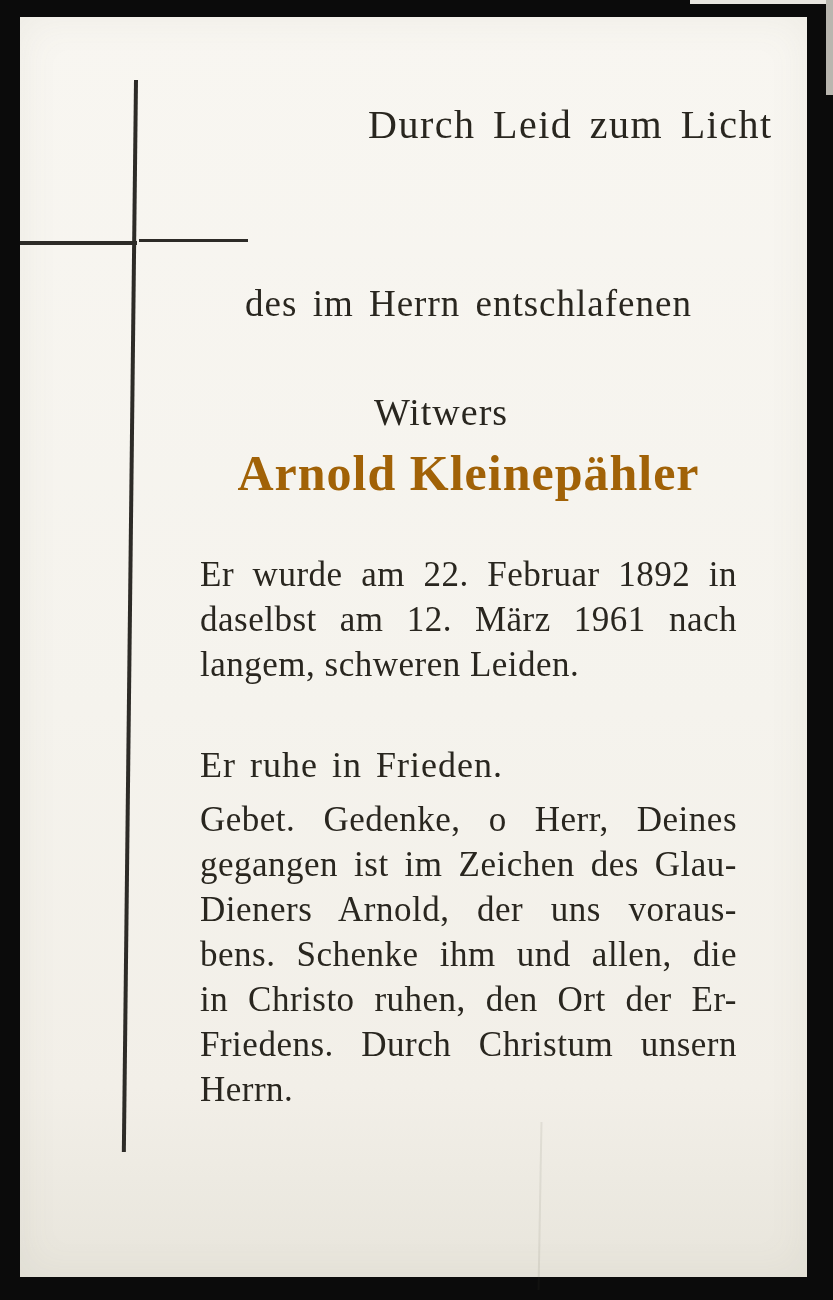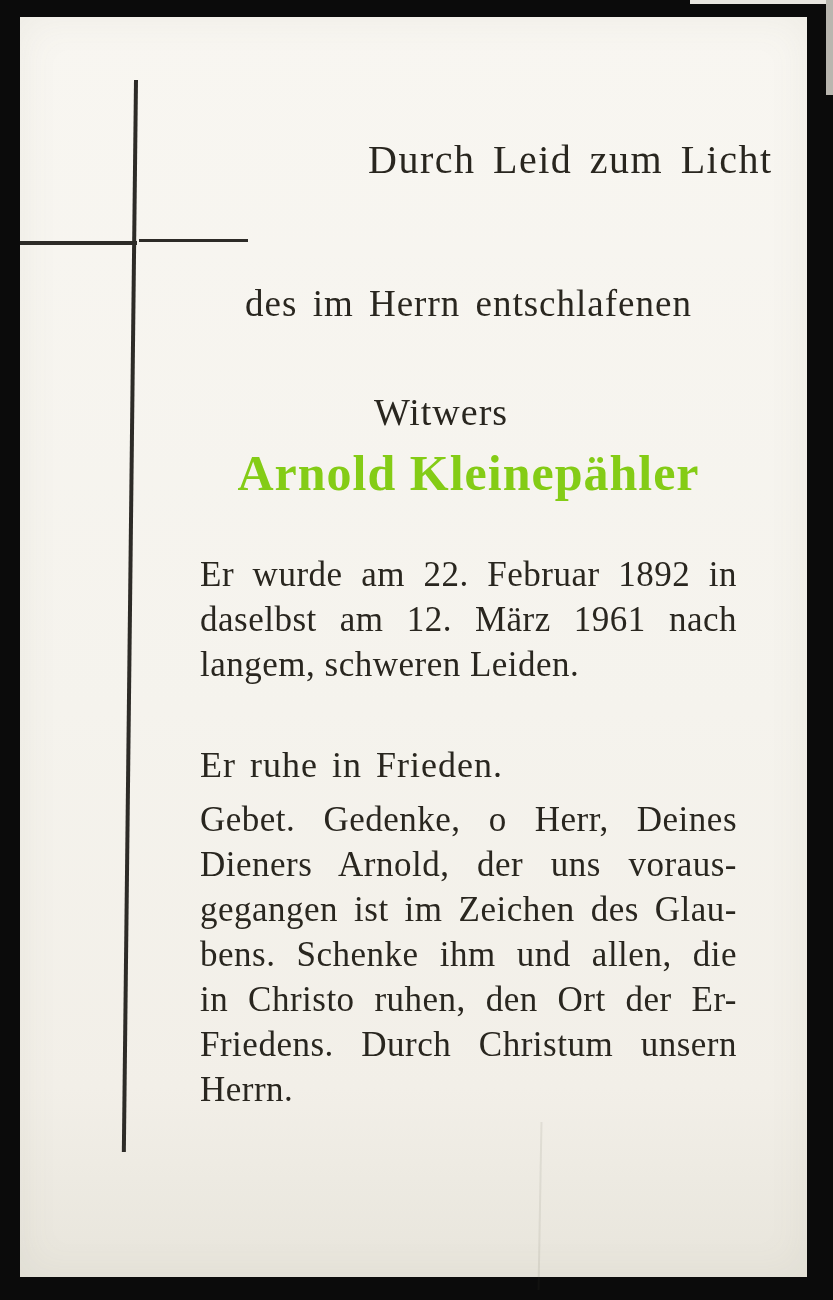--- a/index.html
+++ b/index.html
@@ -57,21 +57,21 @@
   }
   .cross-h-right {
     position: absolute;
     left: 139px; top: 239px;
     width: 109px; height: 3px;
     background: #2d2b27;
   }
   
   .txt { position: absolute; color: #29261f; }
   .motto {
-    left: 368px; top: 136px;
+    left: 368px; top: 101px;
     font-size: 40px;
     letter-spacing: 1.5px;
     word-spacing: 6px;
     white-space: nowrap;
   }
   .col { left: 200px; width: 537px; }
   .intro {
     top: 281px;
     font-size: 37px;
     line-height: 46px;
@@ -86,21 +86,21 @@
     padding-right: 55px;
     box-sizing: border-box;
     letter-spacing: 1px;
   }
   .name {
     top: 444px;
     font-size: 50px;
     font-weight: bold;
     text-align: center;
     letter-spacing: 1px;
-    color: #84cc16;
+    color: #a16207;
     white-space: nowrap;
   }
   .bio { top: 552px; }
   .prayer { top: 797px; }
   .para {
     font-size: 35px;
     line-height: 45px;
     letter-spacing: 0.5px;
   }
   .para .line {
@@ -150,20 +150,20 @@
   <div class="txt col para bio">
     <div class="line">Er wurde am 22. Februar 1892 in</div>
     <div class="line">daselbst am 12. März 1961 nach</div>
     <div class="line last">langem, schweren Leiden.</div>
   </div>
 
   <div class="txt col rest">Er ruhe in Frieden.</div>
 
   <div class="txt col para prayer">
     <div class="line">Gebet. Gedenke, o Herr, Deines</div>
+    <div class="line">gegangen ist im Zeichen des Glau-</div>
     <div class="line">Dieners Arnold, der uns voraus-</div>
-    <div class="line">gegangen ist im Zeichen des Glau-</div>
     <div class="line">bens. Schenke ihm und allen, die</div>
     <div class="line">in Christo ruhen, den Ort der Er-</div>
     <div class="line">Friedens. Durch Christum unsern</div>
     <div class="line last">Herrn.</div>
   </div>
 </div>
 
 </body></html>

